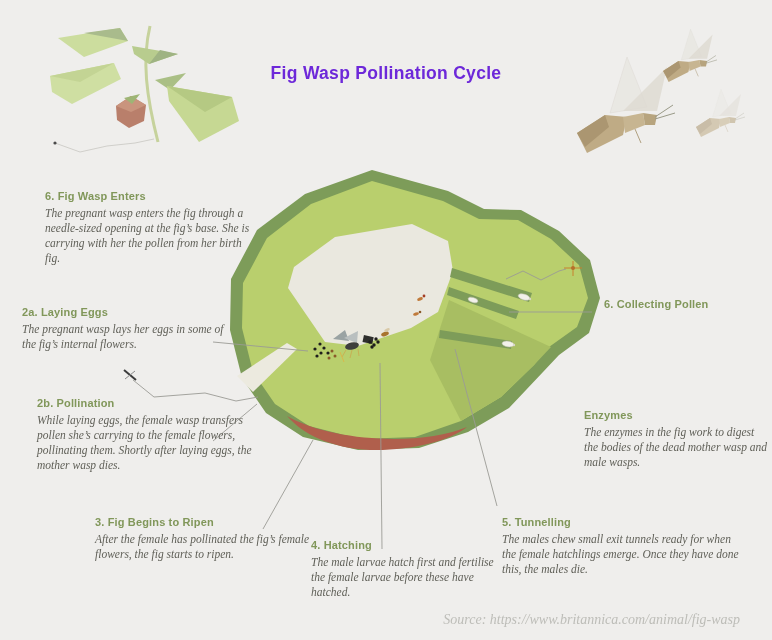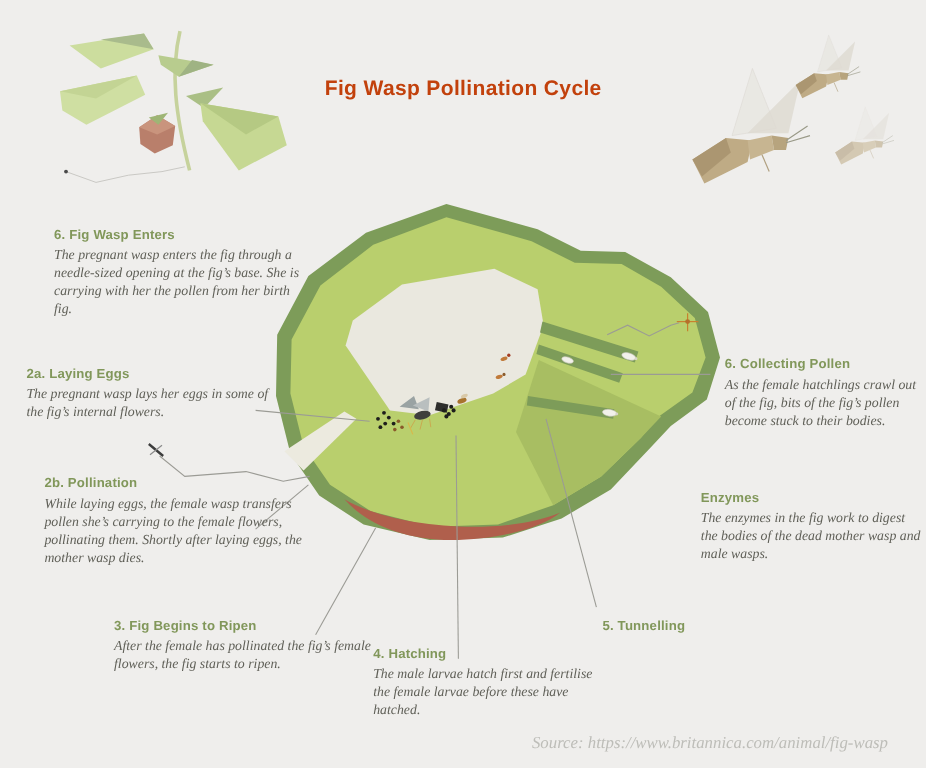--- a/index.html
+++ b/index.html
@@ -1,20 +1,20 @@
 <!DOCTYPE html>
 <html><head>
 <meta charset="utf-8">
 <style>
   html,body{margin:0;padding:0;background:#e4e3e0;}
   .canvas{position:relative;width:772px;height:640px;background:#efeeec;overflow:hidden;
           font-family:"Liberation Sans",sans-serif;}
   .art{position:absolute;left:0;top:0;}
   .page-title{position:absolute;top:63px;left:0;width:772px;text-align:center;
-              font-size:17.5px;font-weight:700;color:#c2410c;letter-spacing:.3px;}
+              font-size:17.5px;font-weight:700;color:#6d28d9;letter-spacing:.3px;}
   .section{position:absolute;}
   .sec-h{font-size:11px;font-weight:700;color:#81975a;margin-bottom:4px;letter-spacing:.15px;}
   .sec-b{font-family:Liberation Serif, serif;font-style:italic;
          font-size:11.5px;line-height:1.3;color:#5f5f57;white-space:pre-line;}
   .source{position:absolute;top:612px;right:32px;font-family:Liberation Serif, serif;
           font-style:italic;font-size:14px;color:#bdbdb8;}
 </style>
 </head>
 <body>
 
@@ -156,25 +156,25 @@
     <div class="sec-b">After the female has pollinated the fig’s female flowers, the fig starts to ripen.</div>
   </div>
 
   <div class="section" style="left:311px;top:539px;width:190px">
     <div class="sec-h">4. Hatching</div>
     <div class="sec-b">The male larvae hatch first and fertilise the female larvae before these have hatched.</div>
   </div>
 
   <div class="section" style="left:502px;top:516px;width:245px">
     <div class="sec-h">5. Tunnelling</div>
+    <div class="sec-b">The males chew small exit tunnels ready for when the female hatchlings emerge. Once they have done this, the males die.</div>
   </div>
 
   <div class="section" style="left:604px;top:298px;width:160px">
     <div class="sec-h">6. Collecting Pollen</div>
-    <div class="sec-b">As the female hatchlings crawl out of the fig, bits of the fig’s pollen become stuck to their bodies.</div>
   </div>
 
 
   <div class="section" style="left:584px;top:409px;width:185px">
     <div class="sec-h">Enzymes</div>
     <div class="sec-b">The enzymes in the fig work to digest the bodies of the dead mother wasp and male wasps.</div>
   </div>
 
   <div class="source">Source: https://www.britannica.com/animal/fig-wasp</div>
 </div>

